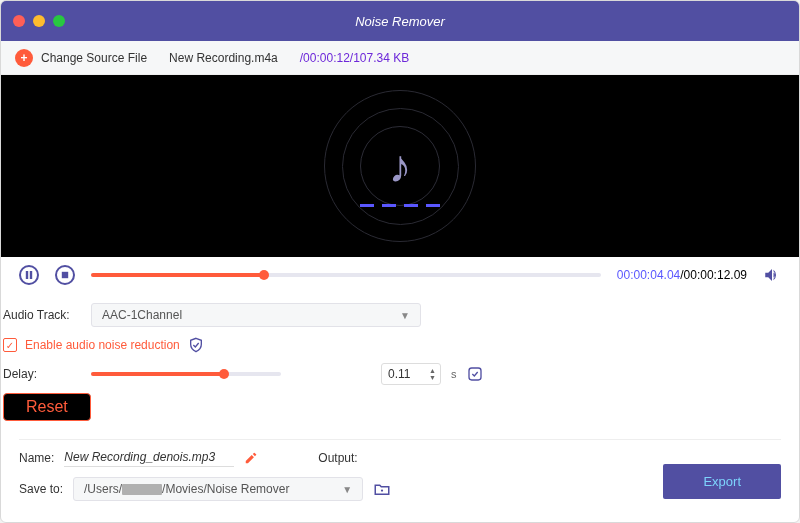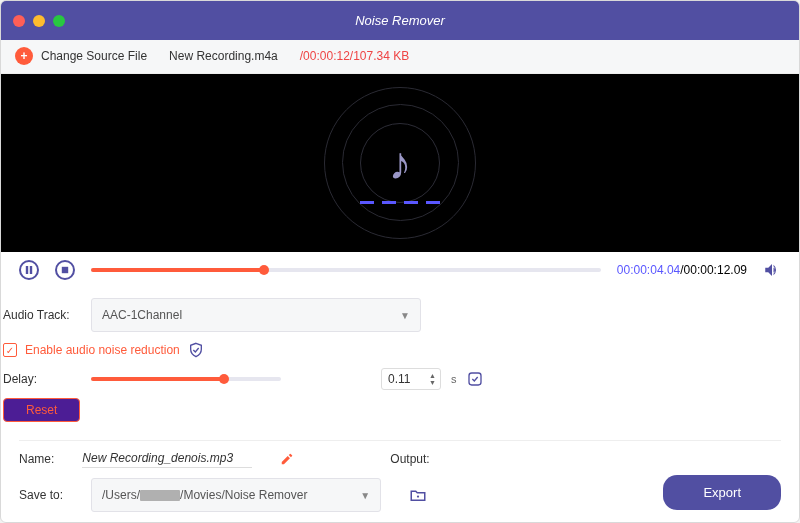--- a/index.html
+++ b/index.html
@@ -6,21 +6,21 @@
   body { background: #f2f2f2; }
   .window { width: 800px; height: 523px; background: #fff; border: 1px solid #d9d9d9; border-radius: 6px; overflow: hidden; display: flex; flex-direction: column; margin: 0 auto; }
   .titlebar { height: 40px; background: #514fa2; display: flex; align-items: center; position: relative; font-style: italic; }
   .traffic { display: flex; gap: 8px; margin-left: 12px; }
   .traffic span { width: 12px; height: 12px; border-radius: 50%; display: block; }
   .tl-close { background: #ff5f57; } .tl-min { background: #febc2e; } .tl-max { background: #28c840; }
   .title { position: absolute; left: 0; right: 0; text-align: center; color: #fff; font-size: 13px; pointer-events: none; }
   .topbar { height: 34px; background: #f6f7f8; display: flex; align-items: center; padding: 0 14px; gap: 22px; font-size: 12px; color: #333; border-bottom: 1px solid #eee; }
   .add-btn { width: 18px; height: 18px; border-radius: 50%; background: #ff5b3b; color: #fff; display: flex; align-items: center; justify-content: center; font-size: 12px; font-weight: bold; cursor: pointer; }
   .topbar .source { display: flex; align-items: center; gap: 8px; cursor: pointer; }
-  .topbar .muted { color: #ef4444; }
+  .topbar .muted { color: #6d28d9; }
   .preview { background: #000; height: 182px; display: flex; align-items: center; justify-content: center; position: relative; }
   .rings { position: relative; width: 150px; height: 150px; display: flex; align-items: center; justify-content: center; }
   .rings::before, .rings::after {
     content: ""; position: absolute; border: 1px solid #2a2a33; border-radius: 50%;
   }
   .rings::before { width: 150px; height: 150px; }
   .rings::after { width: 115px; height: 115px; }
   .ring3 { position:absolute; width:80px; height:80px; border:1px solid #2c2c36; border-radius:50%; }
   .note { font-size: 46px; color: #9a97c6; z-index: 2; }
   .dashes { position: absolute; bottom: 34px; display: flex; gap: 8px; z-index: 3; }
@@ -31,44 +31,44 @@
   .ctrl-btn svg { width: 8px; height: 8px; }
   .progress-track { flex: 1; height: 4px; background: #e6e6ef; border-radius: 2px; position: relative; cursor: pointer; }
   .progress-fill { position: absolute; left: 0; top: 0; height: 100%; background: #ff5b3b; border-radius: 2px; }
   .progress-thumb { position: absolute; top: 50%; width: 10px; height: 10px; border-radius: 50%; background: #ff5b3b; transform: translate(-50%, -50%); }
   .times .cur { color: #5a57ff; }
   .volume-icon { width: 18px; height: 18px; color: #514fa2; cursor: pointer; }
 
   .panel { padding: 4px 2px 4px; font-size: 12px; color: #333; }
   .row { display: flex; align-items: center; margin: 8px 0; gap: 10px; }
   .row-label { width: 78px; color: #333; }
-  .select { background: #f6f7f8; border: 1px solid #e2e2e8; height: 34px; display: flex; align-items: center; padding: 0 10px; border-radius: 3px; font-size: 12px; color: #555; cursor: pointer; position: relative; }
+  .select { background: #f6f7f8; border: 1px solid #e2e2e8; height: 24px; display: flex; align-items: center; padding: 0 10px; border-radius: 3px; font-size: 12px; color: #555; cursor: pointer; position: relative; }
   .select .caret { margin-left: auto; font-size: 10px; color: #888; }
   .check-row { display: flex; align-items: center; gap: 8px; margin: 10px 0 10px 0; }
   .checkbox { width: 14px; height: 14px; border: 1.5px solid #ff5b3b; border-radius: 2px; display: flex; align-items: center; justify-content: center; color: #ff5b3b; font-size: 10px; cursor: pointer; }
   .check-label { color: #ff5b3b; font-size: 12px; }
   .shield-icon { width: 16px; height: 16px; color: #514fa2; }
   .slider-track { height: 4px; background: #e6e6ef; border-radius: 2px; position: relative; width: 220px; cursor: pointer; }
   .slider-fill { position:absolute; left:0; top:0; height:100%; background:#ff5b3b; border-radius:2px; }
   .slider-thumb { position:absolute; top:50%; width:10px; height:10px; border-radius:50%; background:#ff5b3b; transform:translate(-50%,-50%); }
   .spinner { width: 60px; height: 22px; border: 1px solid #ddd; border-radius: 3px; display: flex; align-items: center; padding: 0 4px 0 6px; font-size: 12px; background: #fff; }
   .spinner .val { flex: 1; }
   .spinner .arrows { display: flex; flex-direction: column; font-size: 7px; color: #666; line-height: 7px; cursor: pointer; }
   .unit { font-size: 11px; color: #666; }
   .apply-icon { width: 16px; height: 16px; color: #514fa2; cursor: pointer; }
-  .reset-btn { border: 1px solid #ff5b3b; color: #ff5b3b; background: #4c1d95; padding: 4px 22px; border-radius: 4px; font-size: 12px; cursor: pointer; }
+  .reset-btn { border: 1px solid #ff5b3b; color: #ff5b3b; background: #000000; padding: 4px 22px; border-radius: 4px; font-size: 16px; cursor: pointer; }
 
   .divider { height: 1px; background: #eee; margin: 6px 18px; }
   .bottom { padding: 2px 18px 10px; font-size: 12px; color: #333; display: flex; flex-direction: column; gap: 10px; position: relative; }
-  .brow { display: flex; align-items: center; gap: 28px; }
+  .brow { display: flex; align-items: center; gap: 10px; }
   .text-field { border: none; border-bottom: 1px solid #ddd; font-size: 12px; color: #333; padding: 2px 0; background: transparent; font-style: italic; }
   .pencil-icon { color: #ff5b3b; width: 14px; height: 14px; cursor: pointer; }
   .gear-icon { color: #514fa2; width: 16px; height: 16px; cursor: pointer; }
   .folder-icon { color: #514fa2; width: 18px; height: 18px; cursor: pointer; }
-  .export-btn { position: absolute; right: 18px; bottom: 12px; background: #514fa2; color: #ffffff; border: none; padding: 10px 40px; border-radius: 14px; font-size: 13px; cursor: pointer; }
+  .export-btn { position: absolute; right: 18px; bottom: 12px; background: #514fa2; color: #7dd3fc; border: none; padding: 10px 40px; border-radius: 2px; font-size: 13px; cursor: pointer; }
   .blur { display: inline-block; width: 40px; height: 11px; background: #b0b0b0; vertical-align: middle; border-radius: 1px; }
   .output-chip { background:#f6f7f8; border:1px solid #e2e2e8; padding:3px 8px; border-radius:3px; font-size:12px; color:#555; display:flex; align-items:center; gap:8px; }
 </style>
 </head>
 <body>
 
 <div class="window">
 
   <div class="titlebar">
     <div class="traffic">

